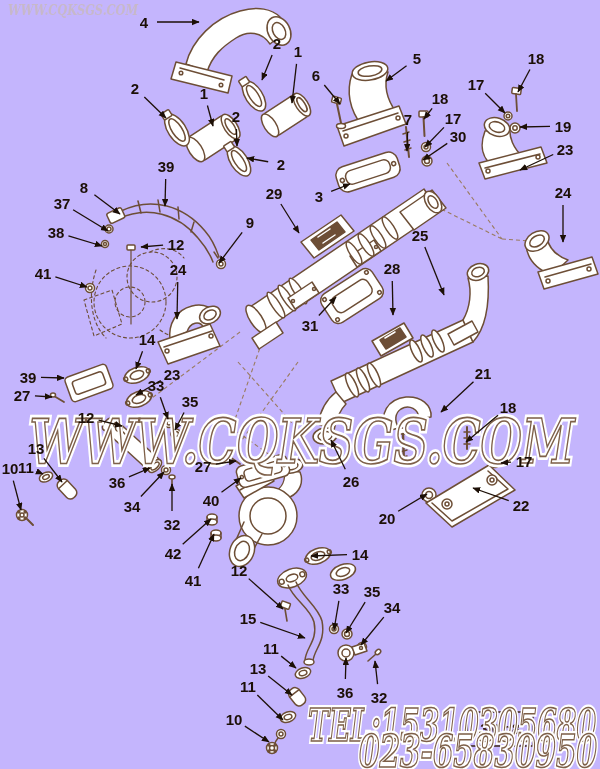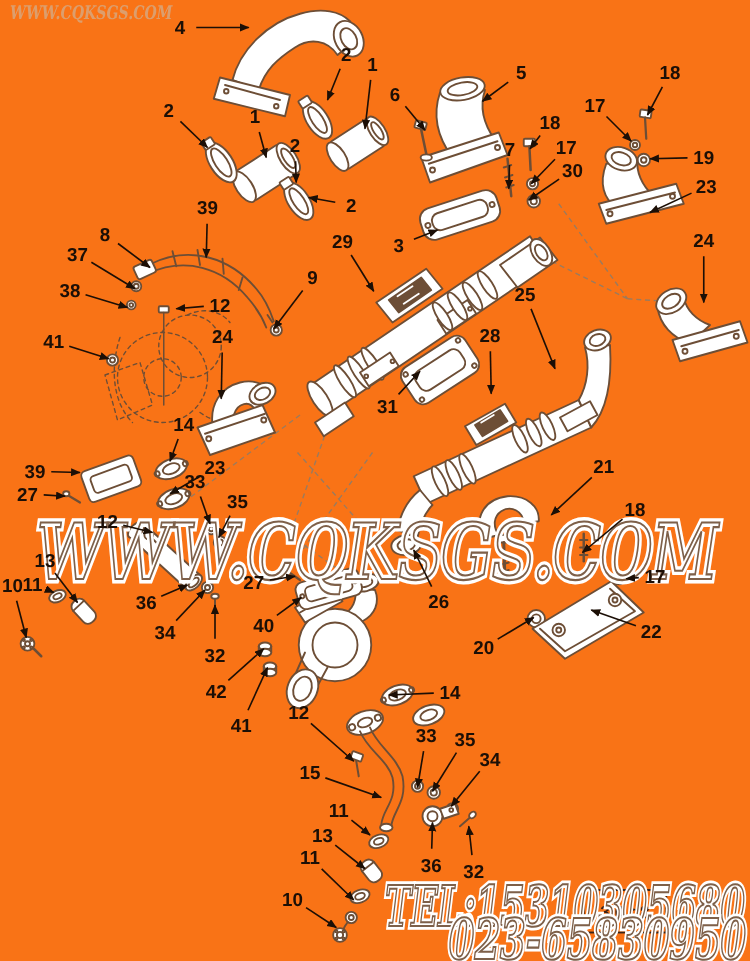--- a/index.html
+++ b/index.html
@@ -1,16 +1,16 @@
 <!DOCTYPE html>
 <html><head>
 <meta charset="utf-8">
 <style>
   html,body{margin:0;padding:0;background:#fffef9;}
-  #stage{position:relative;width:600px;height:769px;background:#f97316;overflow:hidden;}
+  #stage{position:relative;width:600px;height:769px;background:#c4b5fd;overflow:hidden;}
   svg{display:block;}
   .ln{stroke:#6d4e36;stroke-width:1.5;fill:none;stroke-linecap:round;stroke-linejoin:round;}
   .fw{fill:#ffffff;}
   .fd{fill:#6d4e36;}
   .dash{stroke:#9a7b5f;stroke-width:1.1;fill:none;stroke-dasharray:4 3;}
   .callout{font:bold 15px "Liberation Sans",sans-serif;fill:#1c0f06;text-anchor:middle;}
   .leader{stroke:#1c0f06;stroke-width:1.3;fill:none;}
   .wm-casing{fill:none;stroke:#ffffff;stroke-width:7;font:bold italic 62px "DejaVu Serif",serif;}
   .wm-line{fill:none;stroke:#7e6049;stroke-width:1.7;font:bold italic 62px "DejaVu Serif",serif;}
   .tel-casing{fill:none;stroke:#ffffff;stroke-width:6;font:bold italic 45px "DejaVu Serif",serif;}

